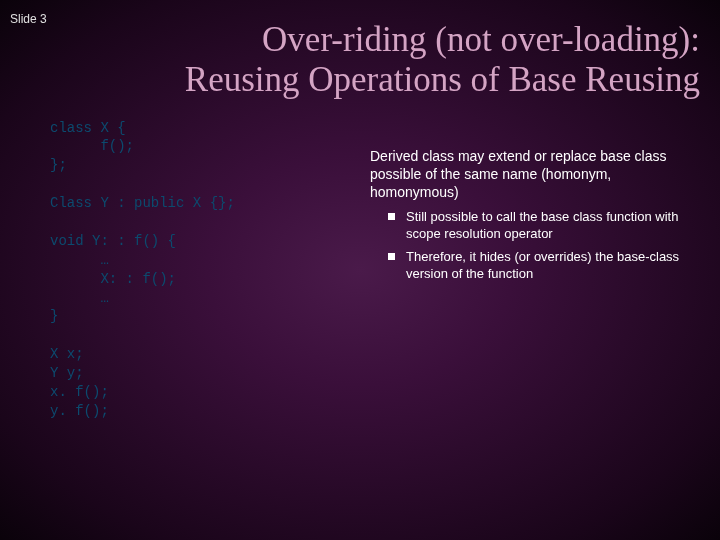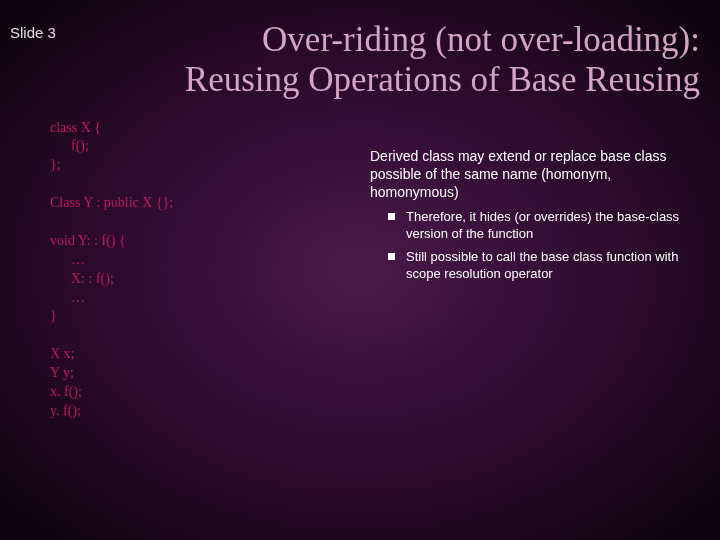--- a/index.html
+++ b/index.html
@@ -4,43 +4,43 @@
 <style>
   * { margin: 0; padding: 0; box-sizing: border-box; }
   html, body { width: 720px; height: 540px; overflow: hidden; }
   body {
     background: radial-gradient(ellipse at center, #4a1a4a 0%, #3a0f3a 30%, #2a0a2a 55%, #1a051a 80%, #0a020a 100%);
     font-family: "Times New Roman", Times, serif;
     position: relative;
   }
   .slide-number {
     position: absolute;
-    top: 24px;
+    top: 12px;
     left: 10px;
     font-family: Arial, sans-serif;
-    font-size: 15px;
+    font-size: 12px;
     color: #e0e0e0;
   }
   .title {
     color: #d4a4c4;
     font-size: 35px;
     text-align: right;
     padding: 20px 20px 18px 20px;
     line-height: 1.15;
     font-weight: normal;
   }
   .content {
     display: flex;
     padding: 0 30px 0 50px;
     gap: 20px;
   }
   .left-col {
     flex: 0 0 300px;
-    font-family: Liberation Serif, serif;
-    color: #be185d;
+    font-family: Liberation Mono, monospace;
+    color: #0c4a6e;
     font-size: 14px;
     line-height: 1.35;
     white-space: pre;
   }
   .right-col {
     flex: 1;
     font-family: Arial, sans-serif;
     color: #ffffff;
     font-size: 14px;
     line-height: 1.3;
@@ -94,21 +94,21 @@
 
 X x;
 Y y;
 x. f();
 y. f();</div>
   <div class="right-col">
     <div class="lead-text">Derived class may extend or replace base class possible of the same name (homonym, homonymous)</div>
     <ul class="bullets">
       <li>
         <span class="bullet-marker"></span>
-        <span>Therefore, it hides (or overrides) the base-class version of the function</span>
+        <span>Still possible to call the base class function with scope resolution operator</span>
       </li>
       <li>
         <span class="bullet-marker"></span>
-        <span>Still possible to call the base class function with scope resolution operator</span>
+        <span>Therefore, it hides (or overrides) the base-class version of the function</span>
       </li>
     </ul>
   </div>
 </div>
 
 </body></html>

